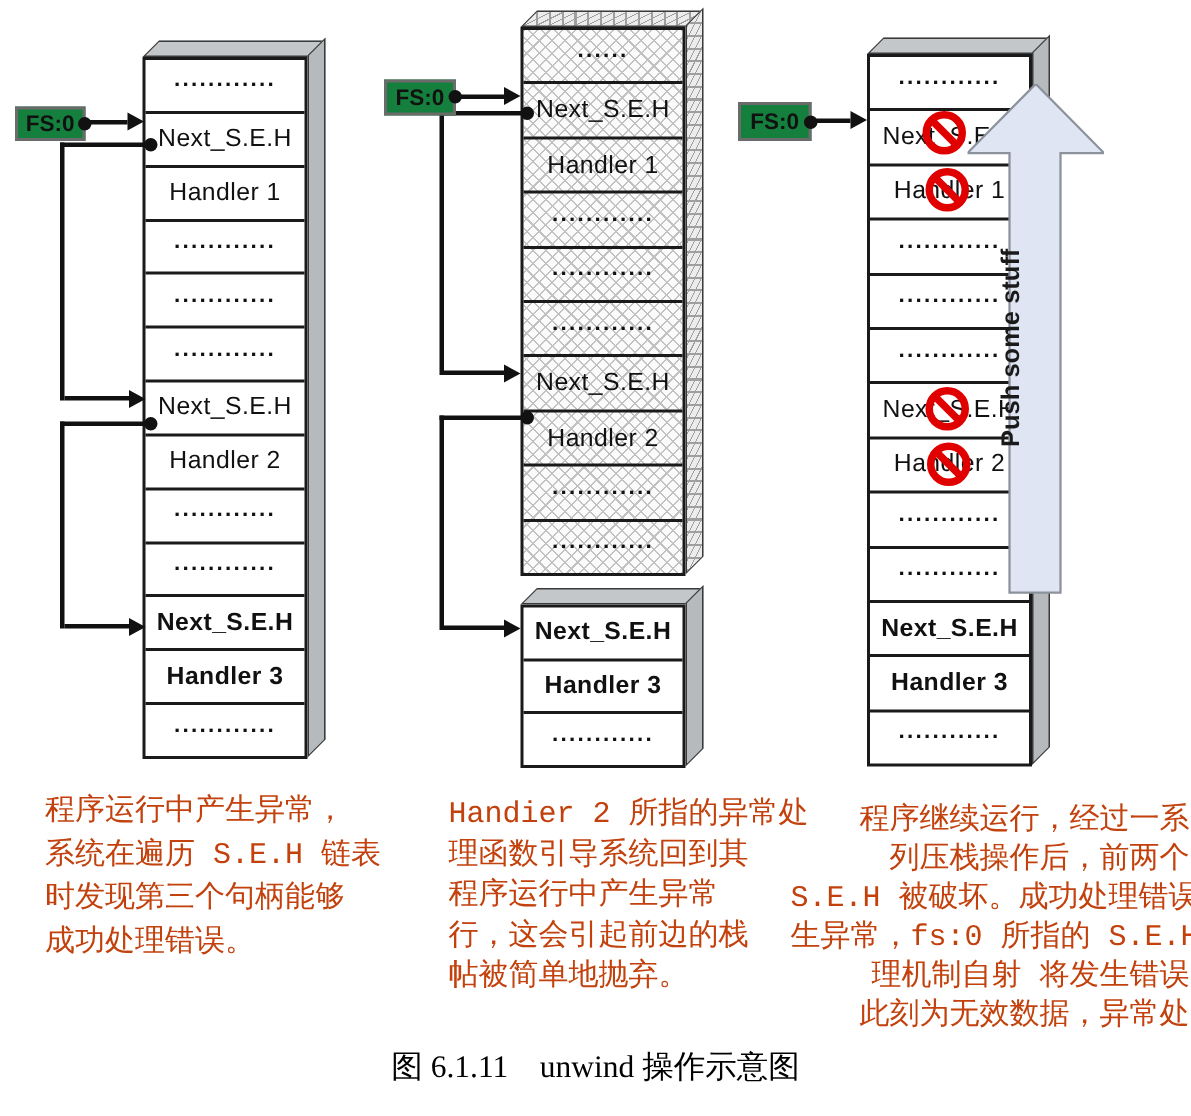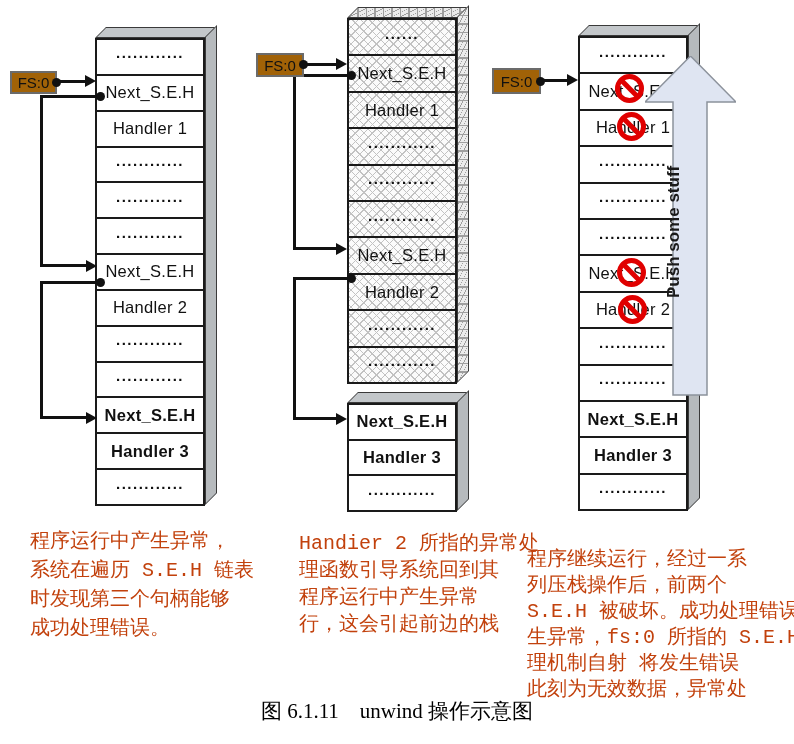--- a/index.html
+++ b/index.html
@@ -22,42 +22,42 @@
 
   
   .hatch{background-color:#fbfbfb;background-image:
       repeating-linear-gradient(45deg,#c2c2c2 0,#c2c2c2 1px,transparent 1px,transparent 6px),
       repeating-linear-gradient(135deg,#c2c2c2 0,#c2c2c2 1px,transparent 1px,transparent 6px);}
   .hatch-face{background-color:#ececec;background-image:
       repeating-linear-gradient(45deg,#9f9f9f 0,#9f9f9f 1px,transparent 1px,transparent 6px),
       repeating-linear-gradient(135deg,#9f9f9f 0,#9f9f9f 1px,transparent 1px,transparent 6px);}
 
   
-  .fs0{position:absolute;background:#a16207;border:2px solid #6b6b6b;display:flex;align-items:center;
-       justify-content:center;font-weight:normal;font-size:15px;box-sizing:border-box;z-index:6;}
+  .fs0{position:absolute;background:#15803d;border:2px solid #6b6b6b;display:flex;align-items:center;
+       justify-content:center;font-weight:bold;font-size:15px;box-sizing:border-box;z-index:6;}
   .ln{position:absolute;background:#111;z-index:5;}
   .cdot{position:absolute;width:9px;height:9px;border-radius:50%;background:#111;z-index:6;}
   .ah{position:absolute;width:0;height:0;border-top:6px solid transparent;border-bottom:6px solid transparent;
       border-left:11px solid #111;z-index:5;}
 
   
   .noicon{position:absolute;width:29px;height:29px;border:5px solid #e00000;border-radius:50%;
           box-sizing:border-box;z-index:7;}
   .noicon::before{content:"";position:absolute;left:-1px;top:7px;width:21px;height:5px;background:#e00000;
           transform:rotate(45deg);}
 
   
   .pusharrow{position:absolute;left:645px;top:56px;z-index:8;}
 
   
   .cap{position:absolute;font-family:Liberation Mono, monospace;font-size:20px;color:#c2410c;}
   .cap div{white-space:nowrap;}
   .cap-l{left:30px;top:527px;width:240px;line-height:29px;}
   .cap-m{left:299px;top:530px;width:228px;line-height:27px;}
-  .cap-r{left:527px;top:547px;width:266px;line-height:26px;}
+  .cap-r{left:527px;top:535px;width:266px;line-height:26px;text-align:right;}
   .figcap{position:absolute;left:0;top:697px;width:794px;text-align:center;
           font-family:"Liberation Serif","DejaVu Serif",serif;font-size:21px;color:#000;}
 </style>
 </head>
 <body>
 
 <div class="canvas">
 
   <div class="stack3d" style="left:95px;top:38px;width:110px;height:468px;">
     <div class="face-top"></div>
@@ -264,20 +264,21 @@
     <div>系统在遍历 S.E.H 链表</div>
     <div>时发现第三个句柄能够</div>
     <div>成功处理错误。</div>
   </div>
 
   <div class="cap cap-m">
     <div>Handier 2 所指的异常处</div>
     <div>理函数引导系统回到其</div>
     <div>程序运行中产生异常</div>
     <div>行，这会引起前边的栈</div>
+    <div>帖被简单地抛弃。</div>
   </div>
 
   <div class="cap cap-r">
     <div>程序继续运行，经过一系</div>
     <div>列压栈操作后，前两个</div>
     <div>S.E.H 被破坏。成功处理错误</div>
     <div>生异常，fs:0 所指的 S.E.H</div>
     <div>理机制自射 将发生错误</div>
     <div>此刻为无效数据，异常处</div>
   </div>

